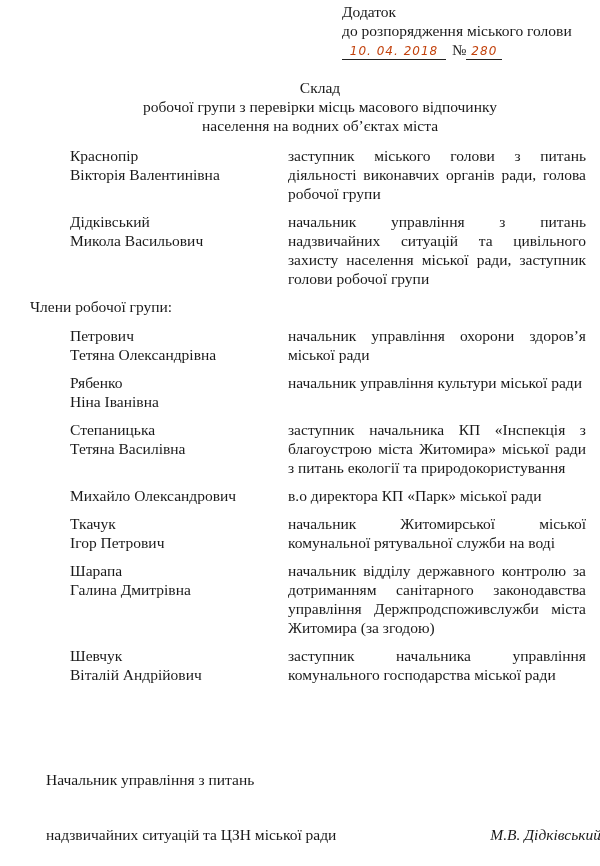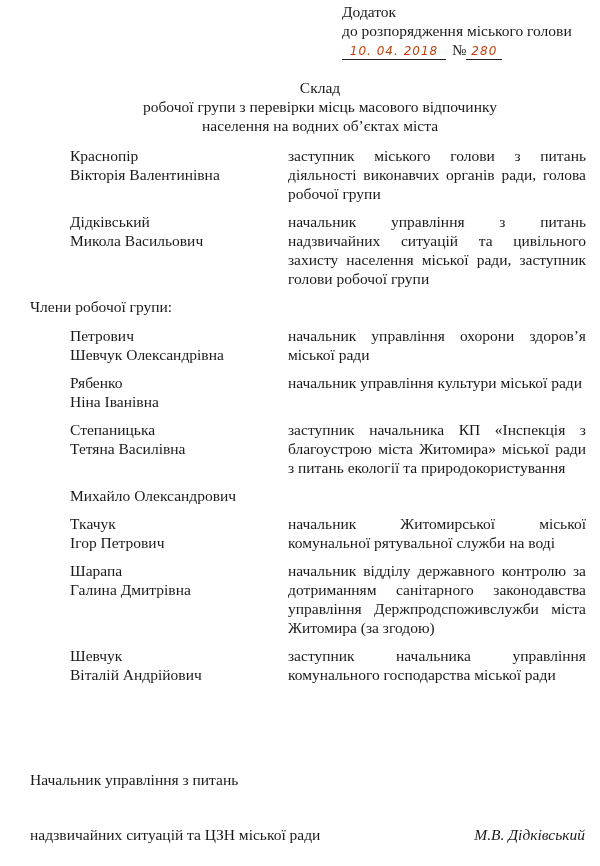--- a/index.html
+++ b/index.html
@@ -32,21 +32,21 @@
     }
     .title div { white-space: nowrap; }
 
     .rows { position: absolute; left: 30px; top: 146px; width: 556px; }
     .row { display: flex; margin-bottom: 9px; margin-left: 40px; }
     .row .name { width: 218px; flex: none; }
     .row .name div { white-space: nowrap; }
     .row .role { flex: 1; text-align: justify; text-align-last: left; }
     .members-heading { margin-bottom: 10px; margin-top: 2px; }
 
-    .sign1 { position: absolute; left: 30px; top: 770px; width: 555px; }
+    .sign1 { position: absolute; left: 46px; top: 770px; width: 555px; }
     .sign2 { position: absolute; left: 30px; top: 845px; width: 555px; }
     .signrow { display: flex; justify-content: space-between; align-items: flex-end; margin-top: 36px; }
     .signrow .signame { text-align: right; white-space: nowrap; font-style: italic; }
   </style>
 </head>
 <body>
 
 <div class="annex">
   <div class="line">Додаток</div>
   <div class="line">до розпорядження міського голови</div>
@@ -77,21 +77,21 @@
       <div>Микола Васильович</div>
     </div>
     <div class="role">начальник управління з питань надзвичайних ситуацій та цивільного захисту населення міської ради, заступник голови робочої групи</div>
   </div>
 
   <div class="members-heading">Члени робочої групи:</div>
 
   <div class="row">
     <div class="name">
       <div>Петрович</div>
-      <div>Шевчук Олександрівна</div>
+      <div>Тетяна Олександрівна</div>
     </div>
     <div class="role">начальник управління охорони здоров’я міської ради</div>
   </div>
   <div class="row">
     <div class="name">
       <div>Рябенко</div>
       <div>Ніна Іванівна</div>
     </div>
     <div class="role">начальник управління культури міської ради</div>
   </div>
@@ -99,20 +99,21 @@
     <div class="name">
       <div>Степаницька</div>
       <div>Тетяна Василівна</div>
     </div>
     <div class="role">заступник начальника КП «Інспекція з благоустрою міста Житомира» міської ради з питань екології та природокористування</div>
   </div>
   <div class="row">
     <div class="name">
       <div>Михайло Олександрович</div>
     </div>
+    <div class="role">в.о директора КП «Парк» міської ради</div>
   </div>
   <div class="row">
     <div class="name">
       <div>Ткачук</div>
       <div>Ігор Петрович</div>
     </div>
     <div class="role">начальник Житомирської міської комунальної рятувальної служби на воді</div>
   </div>
   <div class="row">
     <div class="name">

